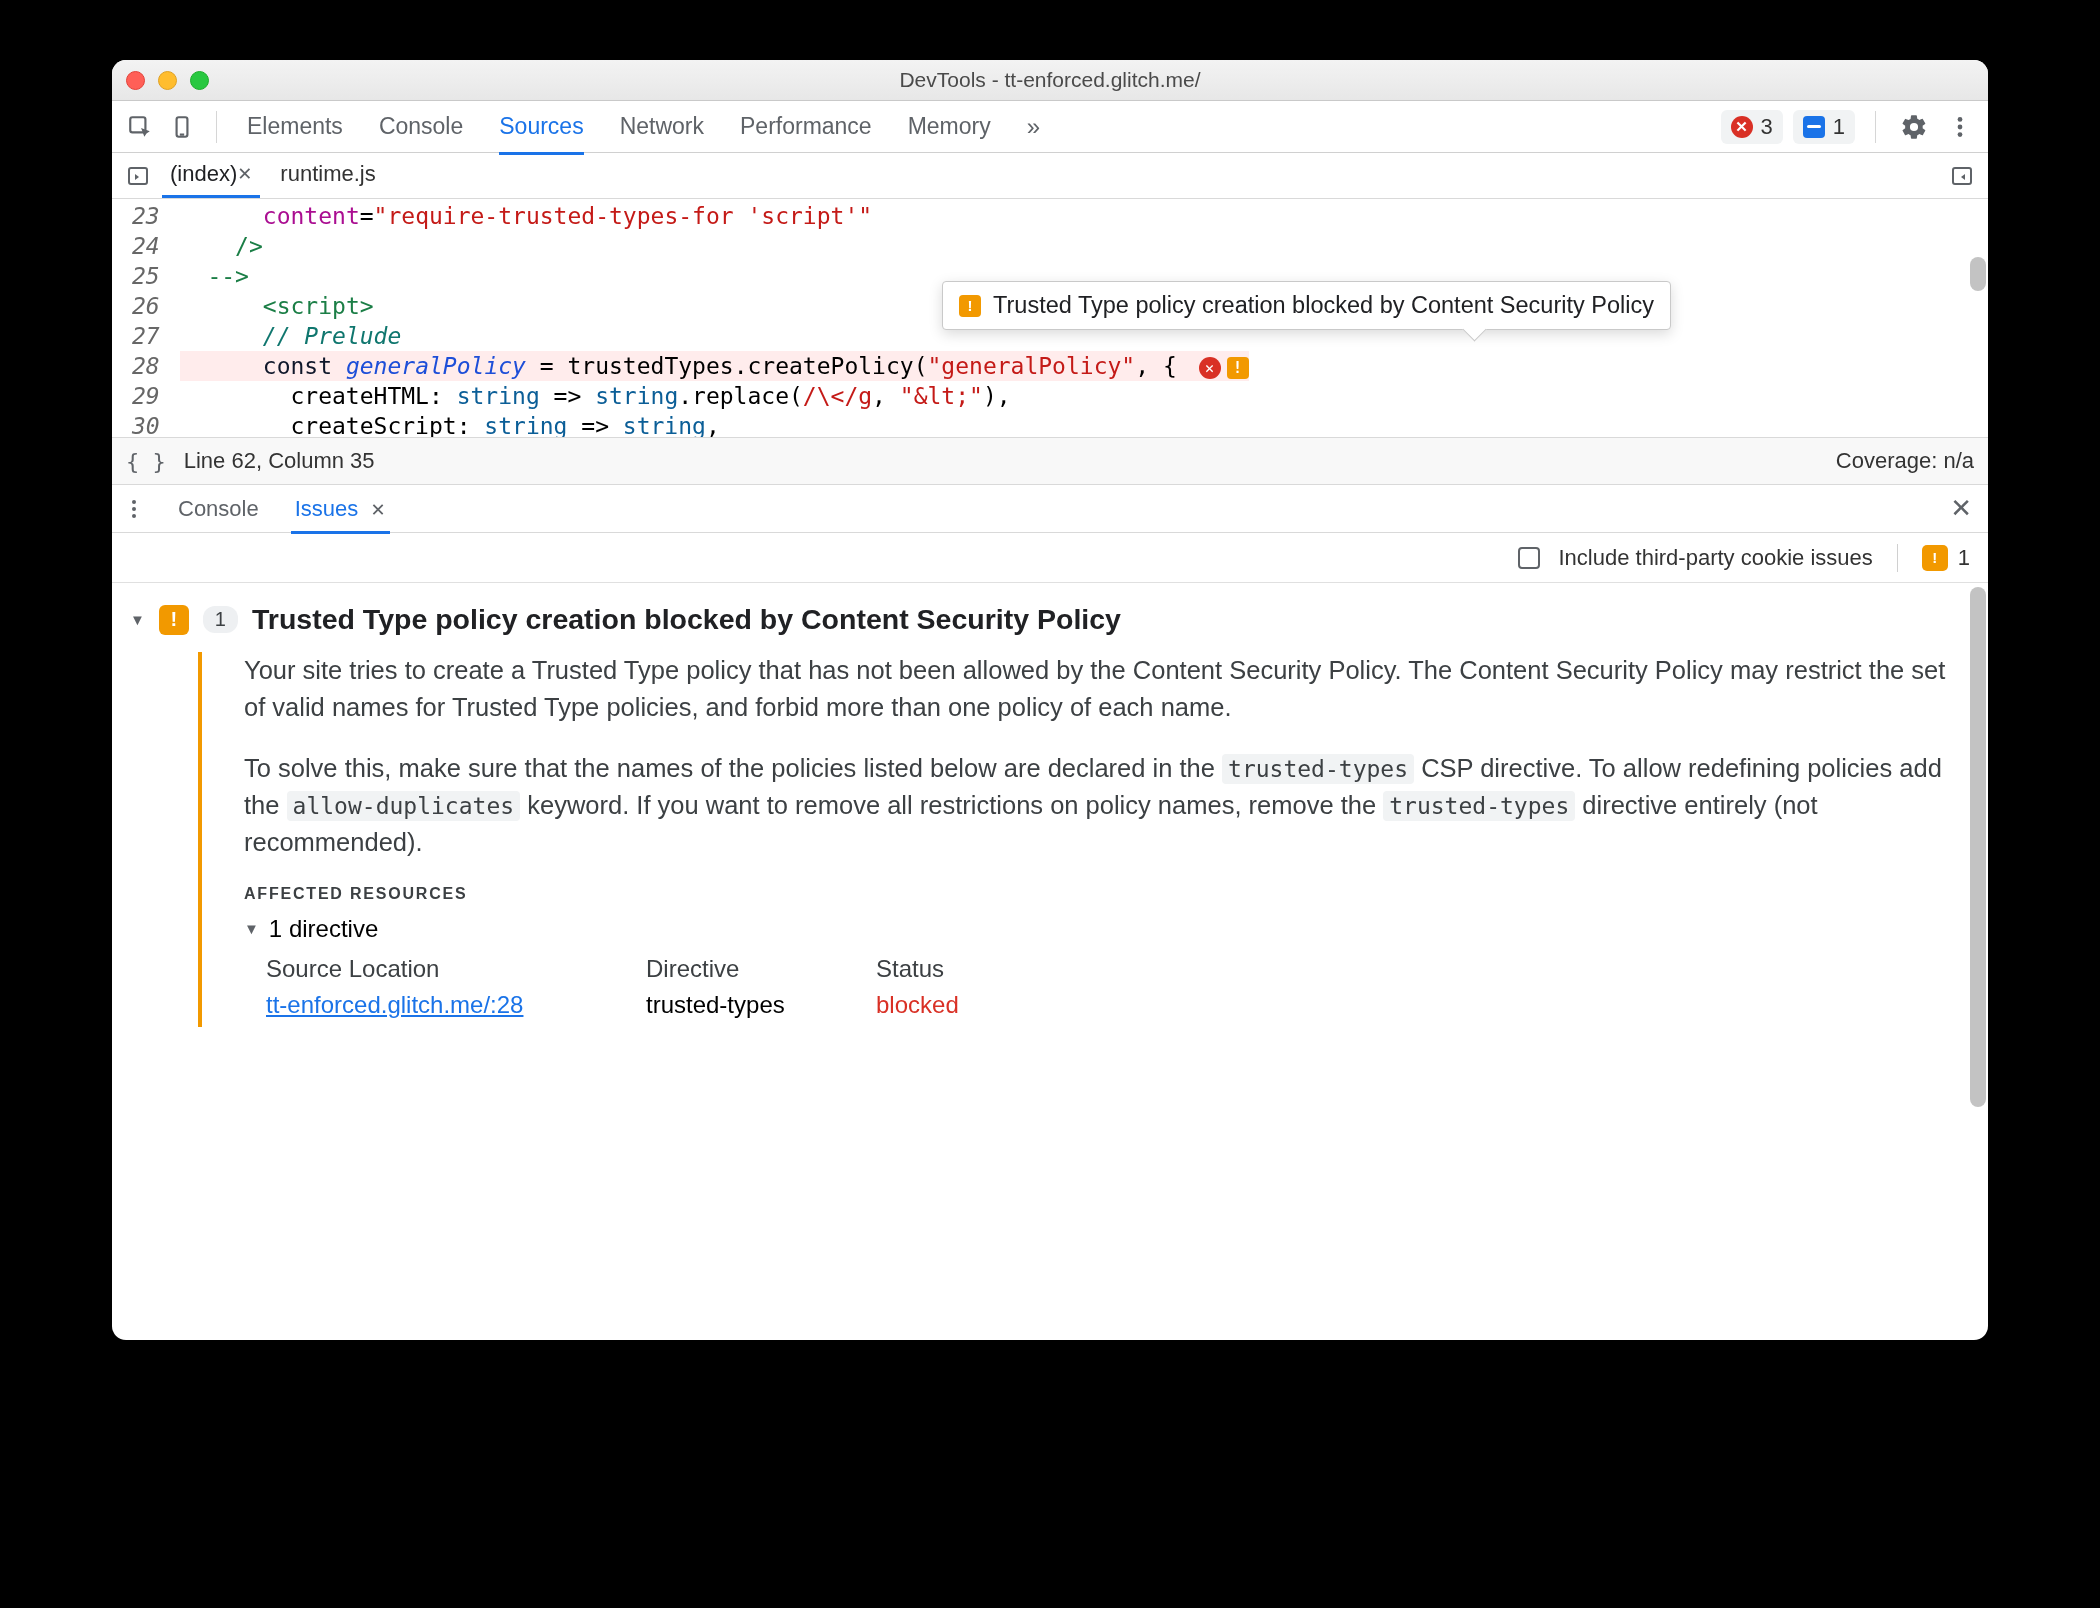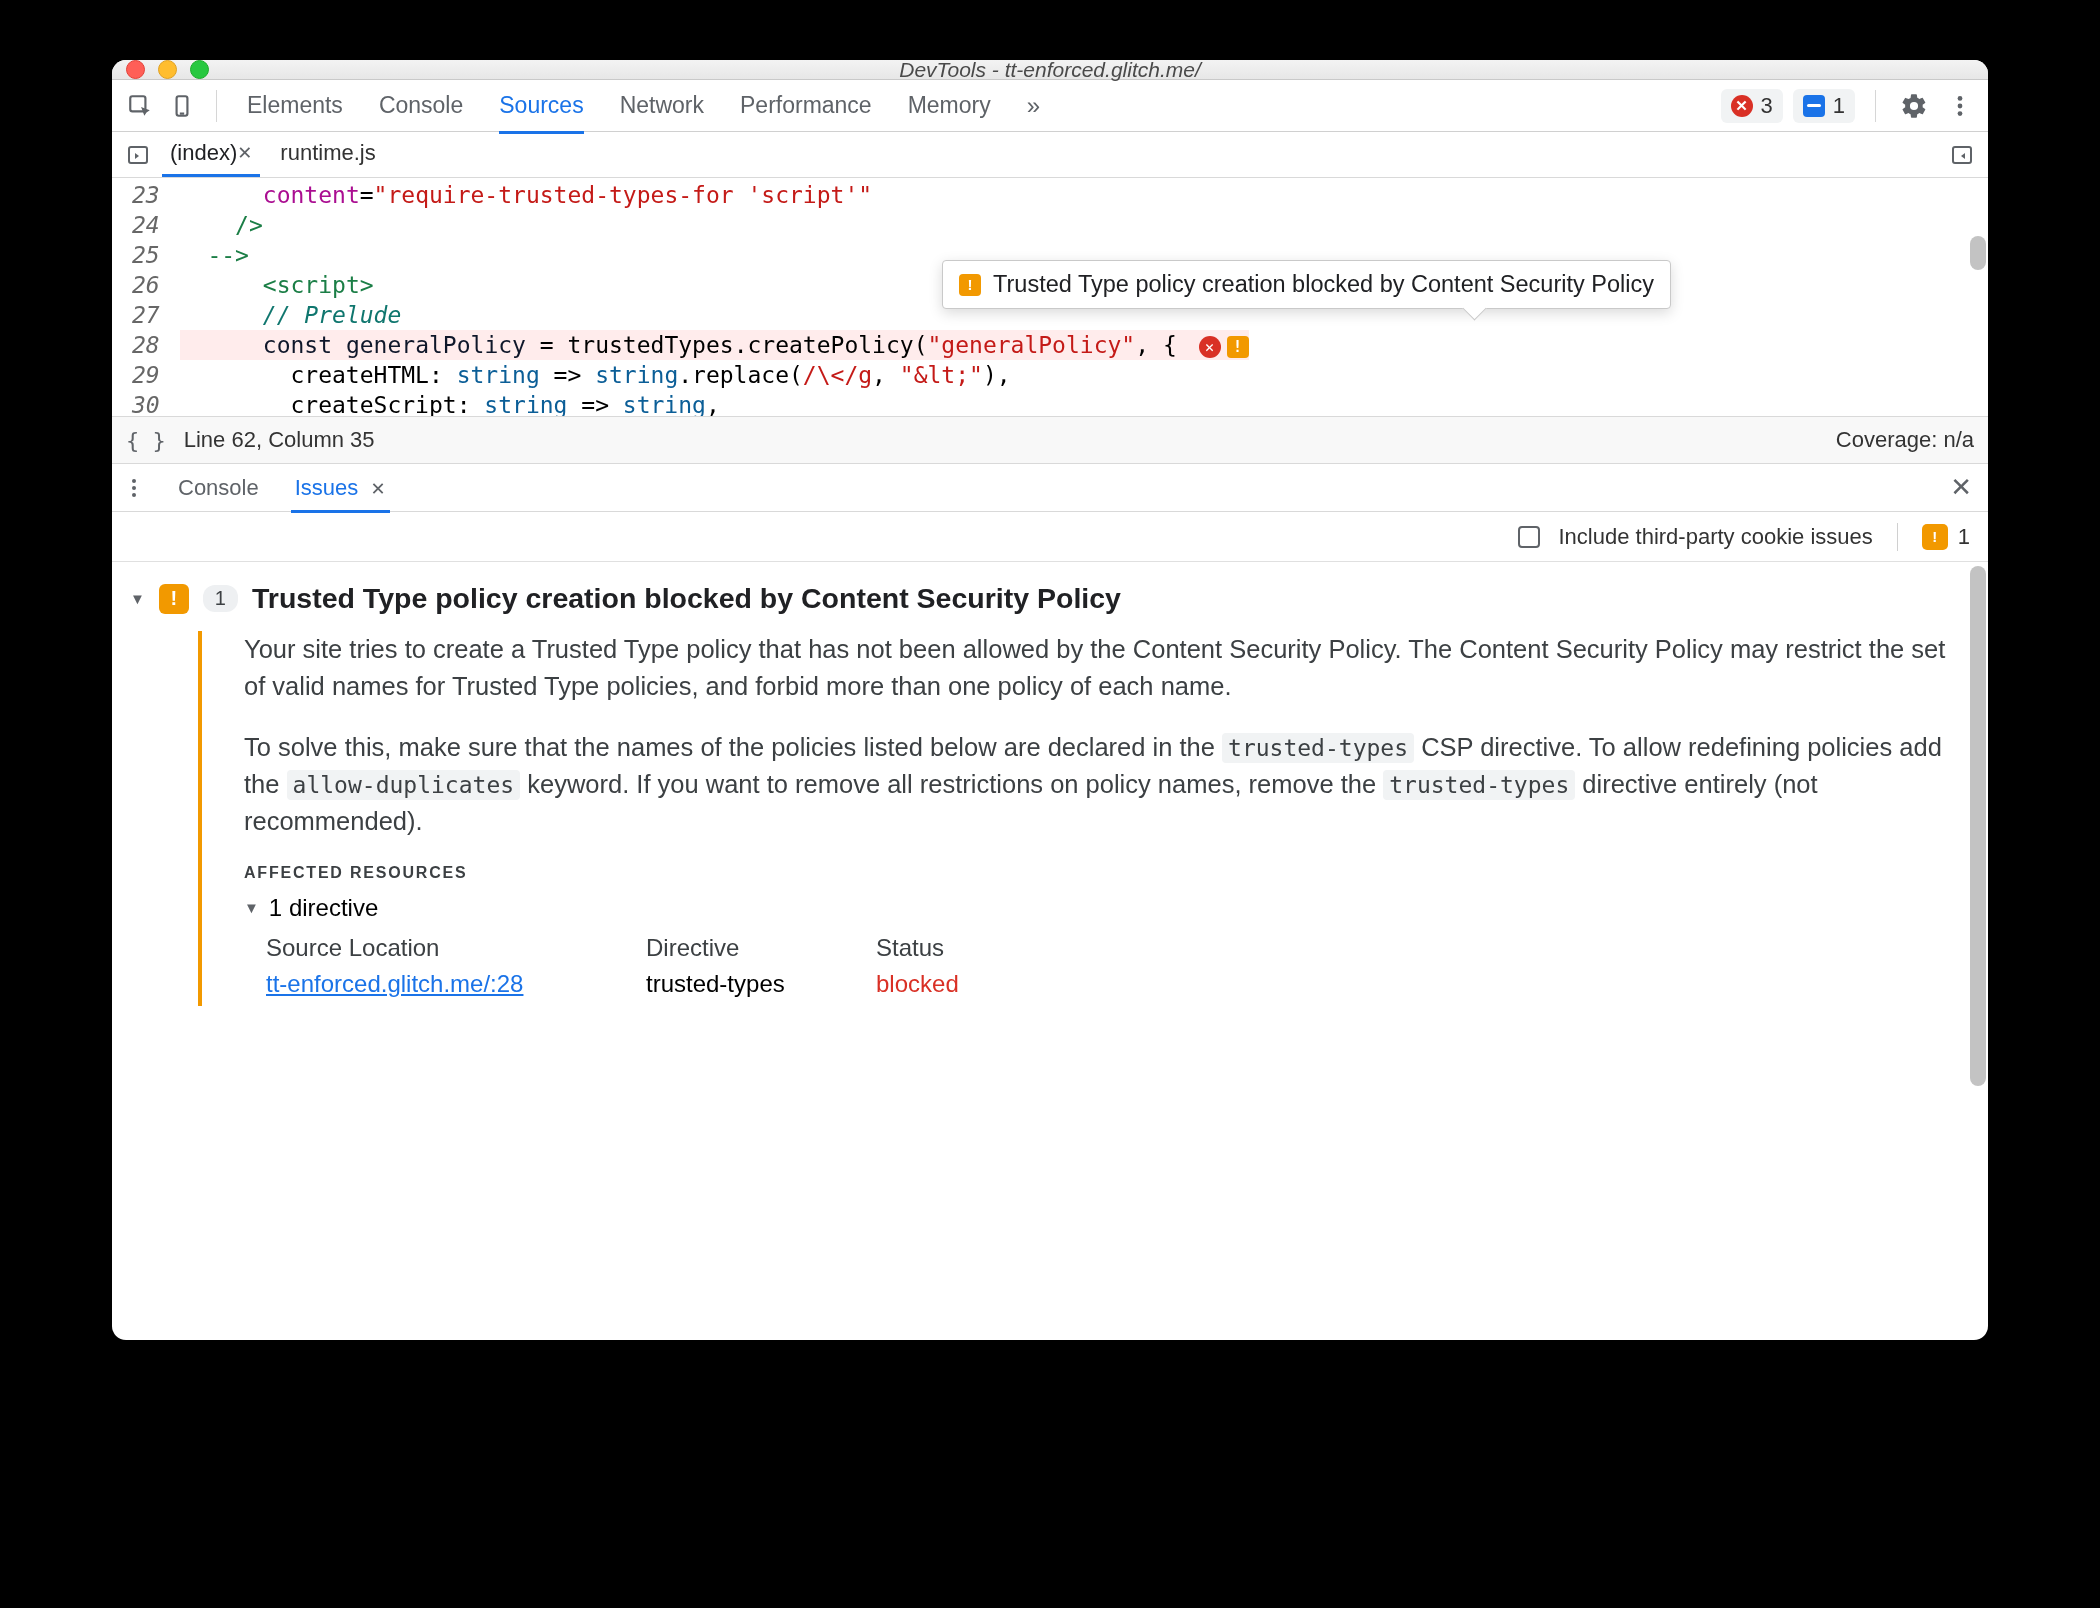--- a/index.html
+++ b/index.html
@@ -19,27 +19,26 @@
   background: #fff;
   border-radius: 14px;
   overflow: hidden;
   box-shadow: 0 40px 90px rgba(0,0,0,0.55), 0 0 0 1px rgba(0,0,0,0.2);
   display: flex;
   flex-direction: column;
   position: relative;
 }
 
 .titlebar {
-  height: 20px;
+  height: 41px;
   background: linear-gradient(#f3f3f3, #e7e7e7);
   border-bottom: 1px solid #c9c9c9;
   display: flex;
   align-items: center;
   position: relative;
-  font-style: italic;
 }
 .traffic { display: flex; gap: 13px; margin-left: 14px; }
 .tl { width: 19px; height: 19px; border-radius: 50%; }
 .tl.red { background: #ff5f57; border: 1px solid #e24239; }
 .tl.yellow { background: #ffbd2e; border: 1px solid #dfa023; }
 .tl.green { background: #28c840; border: 1px solid #1dad2b; }
 .titlebar-title {
   position: absolute; left:0; right:0; text-align:center;
   font-size: 21px; color: #4a4a4a;
   pointer-events:none;
@@ -89,21 +88,21 @@
 .gutter { text-align:right; color:#676767; padding: 2px 12px 2px 20px; user-select:none;font-style:italic; }
 .codelines { padding:2px 8px; white-space:pre; position:relative; }
 .cl { height:30px; display:block; }
 .cl.hl { background:#ffecec; }
 .tok-attr { color:#aa0d91; }
 .tok-kw { color:#0f172a; }
 .tok-str { color:#c41a17; }
 .tok-tag { color:#1b7e46; }
 .tok-cmt { color:#0f766e; font-style: italic; }
 .tok-type { color:#0b5e97; }
-.tok-var { color:#0f172a; }
+.tok-var { color:#1d4ed8;font-style:italic; }
 .badge-err { display:inline-block; width:22px; height:22px; border-radius:50%; background:#d93025; color:#fff; text-align:center; line-height:22px; font-size:15px; font-weight:700; vertical-align:middle; margin-left:8px; }
 .badge-warn { display:inline-block; width:22px; height:22px; border-radius:4px; background:#f29900; color:#fff; text-align:center; line-height:22px; font-size:15px; font-weight:700; vertical-align:middle; margin-left:6px; }
 
 .tooltip {
   position:absolute; top: 82px; left: 830px;
   background:#fff; border:1px solid #c9c9c9; box-shadow: 0 4px 14px rgba(0,0,0,0.15);
   border-radius:4px; padding: 10px 16px; display:flex; align-items:center; gap:12px;
   font-size:23.5px; color:#202124;
 }
 .tooltip::after {

